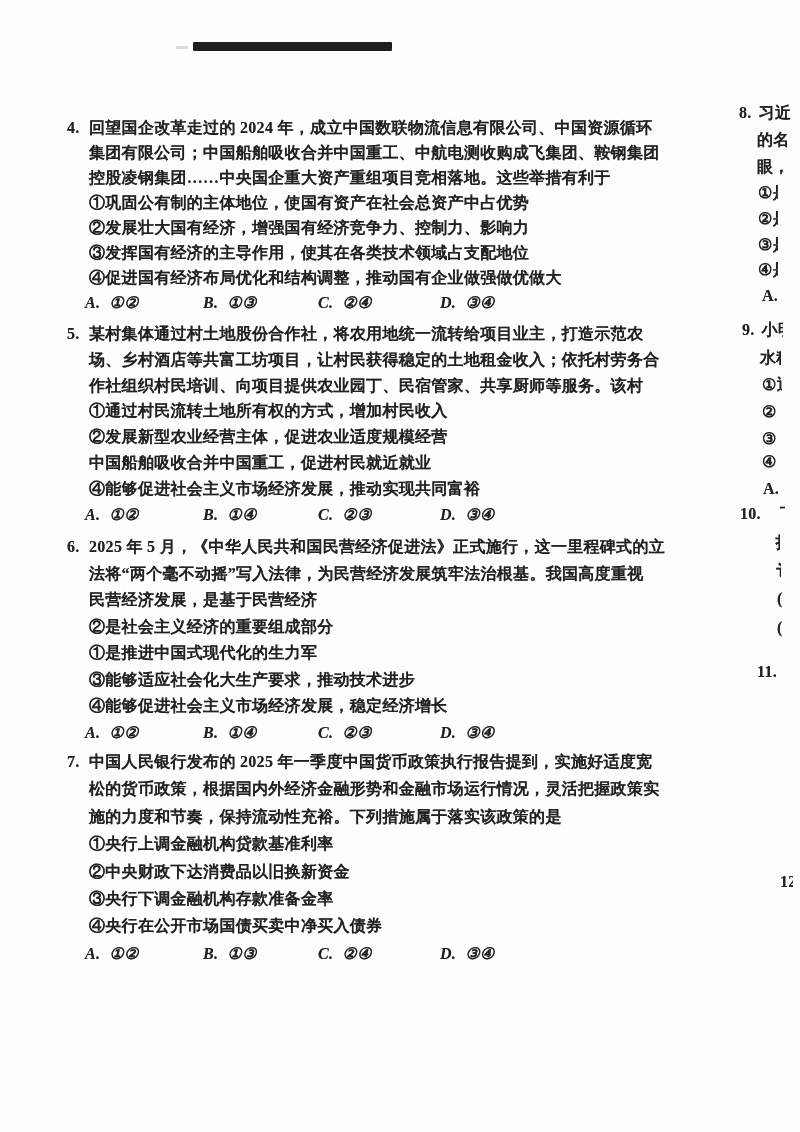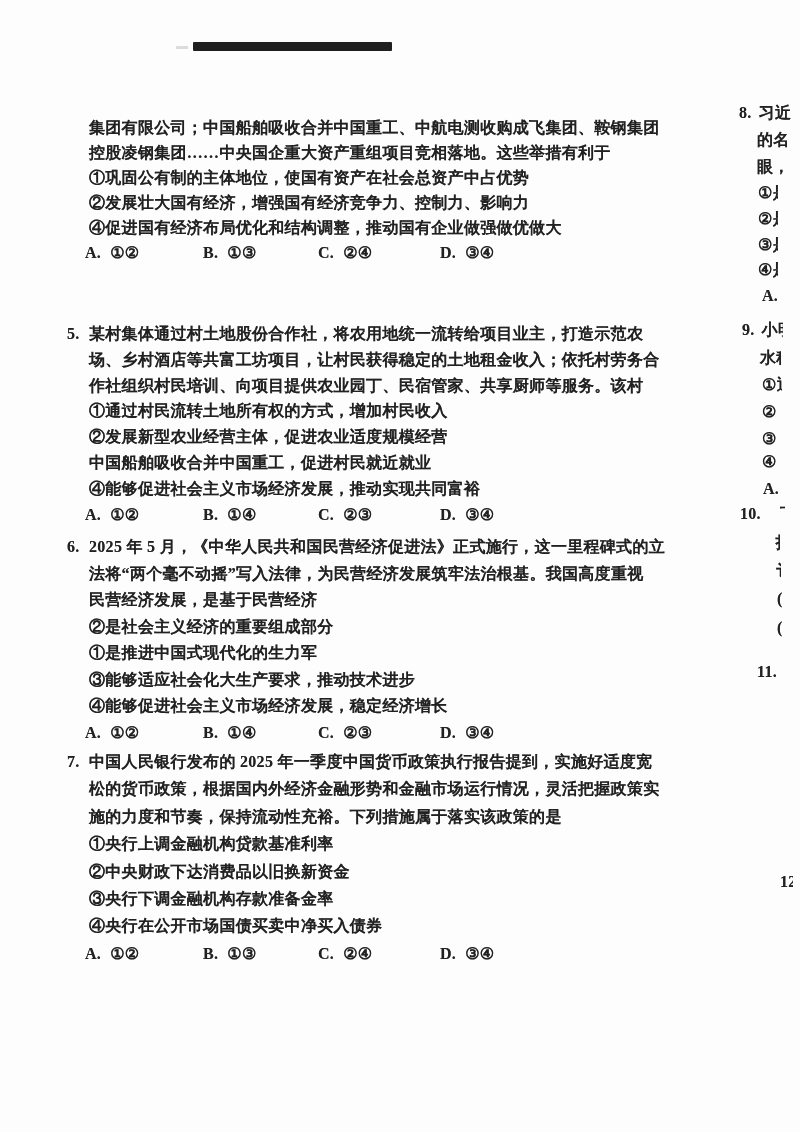--- a/index.html
+++ b/index.html
@@ -14,21 +14,21 @@
   .topbar-smudge{position:absolute;left:176px;top:46px;width:12px;height:3px;background:#dcdcdc;}
 
   .question{position:absolute;left:67px;width:600px;}
   .ln{font-size:16px;letter-spacing:.3px;white-space:nowrap;}
   .q4{top:115px}.q4 .ln{line-height:25px}
   .q5{top:321px}.q5 .ln{line-height:25.8px}
   .q6{top:534px}.q6 .ln{line-height:26.5px}
   .q7{top:748px}.q7 .ln{line-height:27.4px}
   .qnum{display:inline-block;width:22px;}
   .cont,.item,.opts{padding-left:22px;}
-  .opts{display:flex;padding-left:18px;}
+  .opts{display:flex;padding-left:18px;font-style:italic;}
   .opt{display:inline-block;}
   .opt-a{width:118px}.opt-b{width:115px}.opt-c{width:122px}
   .opt .lab{margin-right:9px;}
 
   .rc-line{position:absolute;font-size:16px;line-height:24px;white-space:nowrap;letter-spacing:.3px;text-align:center;}
   .rc-num{margin-right:7px;}
   .frag{display:inline-block;width:5px;overflow:hidden;white-space:nowrap;vertical-align:bottom;}
   .frag-offset{margin-left:12px;}
   .clip12{display:inline-block;width:13px;overflow:hidden;white-space:nowrap;vertical-align:bottom;margin:16px;}
 
@@ -40,24 +40,26 @@
 </style>
 </head>
 <body>
 
 <div class="page">
 
   <div class="topbar"></div>
   <div class="topbar-smudge"></div>
 
   <section class="question q4">
+    <div class="ln first"><span class="qnum">4.</span><span>回望国企改革走过的 2024 年，成立中国数联物流信息有限公司、中国资源循环</span></div>
     <div class="ln cont">集团有限公司；中国船舶吸收合并中国重工、中航电测收购成飞集团、鞍钢集团</div>
     <div class="ln cont">控股凌钢集团……中央国企重大资产重组项目竞相落地。这些举措有利于</div>
     <div class="ln item">①巩固公有制的主体地位，使国有资产在社会总资产中占优势</div>
     <div class="ln item">②发展壮大国有经济，增强国有经济竞争力、控制力、影响力</div>
+    <div class="ln item">③发挥国有经济的主导作用，使其在各类技术领域占支配地位</div>
     <div class="ln item">④促进国有经济布局优化和结构调整，推动国有企业做强做优做大</div>
     <div class="ln opts">
       <span class="opt opt-a"><span class="lab">A.</span><span>①②</span></span>
       <span class="opt opt-b"><span class="lab">B.</span><span>①③</span></span>
       <span class="opt opt-c"><span class="lab">C.</span><span>②④</span></span>
       <span class="opt opt-d"><span class="lab">D.</span><span>③④</span></span>
     </div>
   </section>
 
   <section class="question q5">

